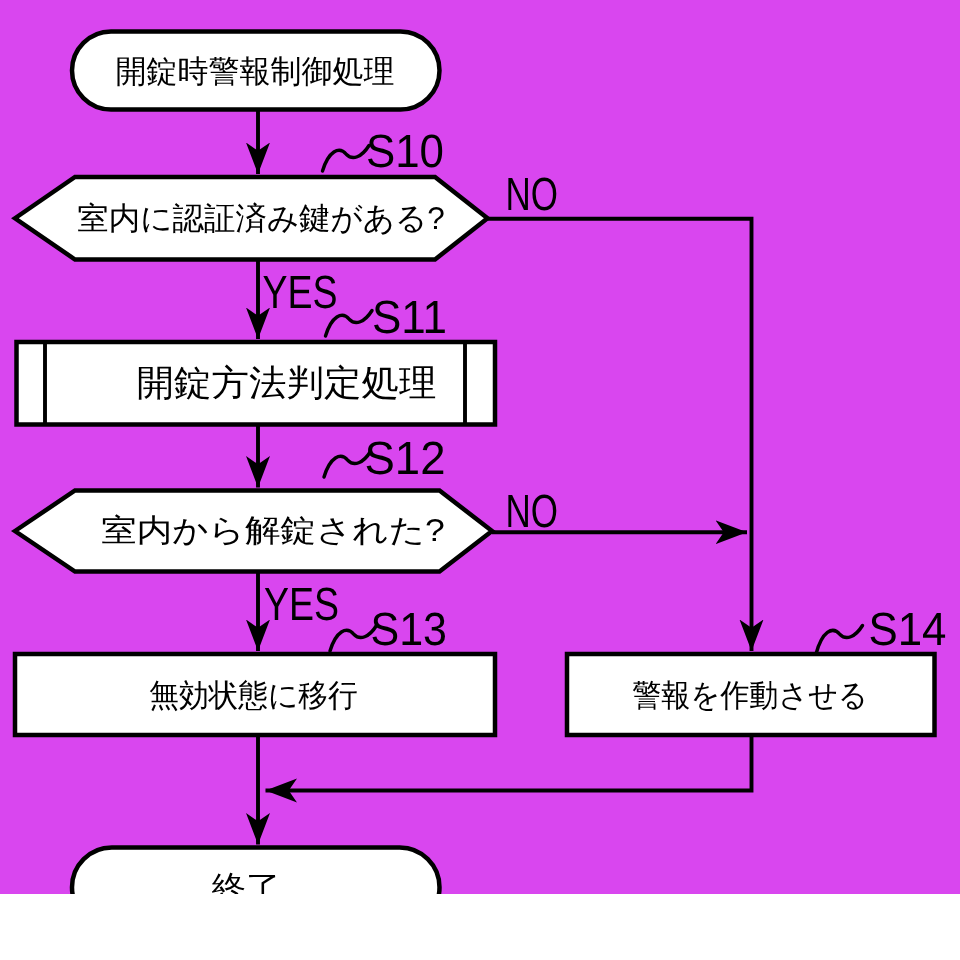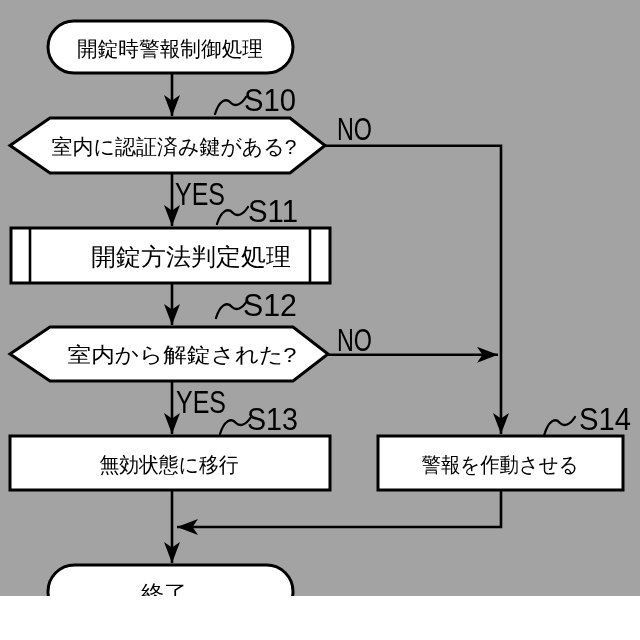--- a/index.html
+++ b/index.html
@@ -4,21 +4,21 @@
 <style>
   html, body {
     margin: 0;
     padding: 0;
     background: #ffffff;
   }
   .canvas {
     width: 640px;
     height: 596px;
     position: relative;
-    background: #a3a3a3;
+    background: #d946ef;
     overflow: hidden;
   }
   svg {
     display: block;
   }
   .shape {
     fill: #ffffff;
     stroke: #000000;
     stroke-width: 3;
   }

